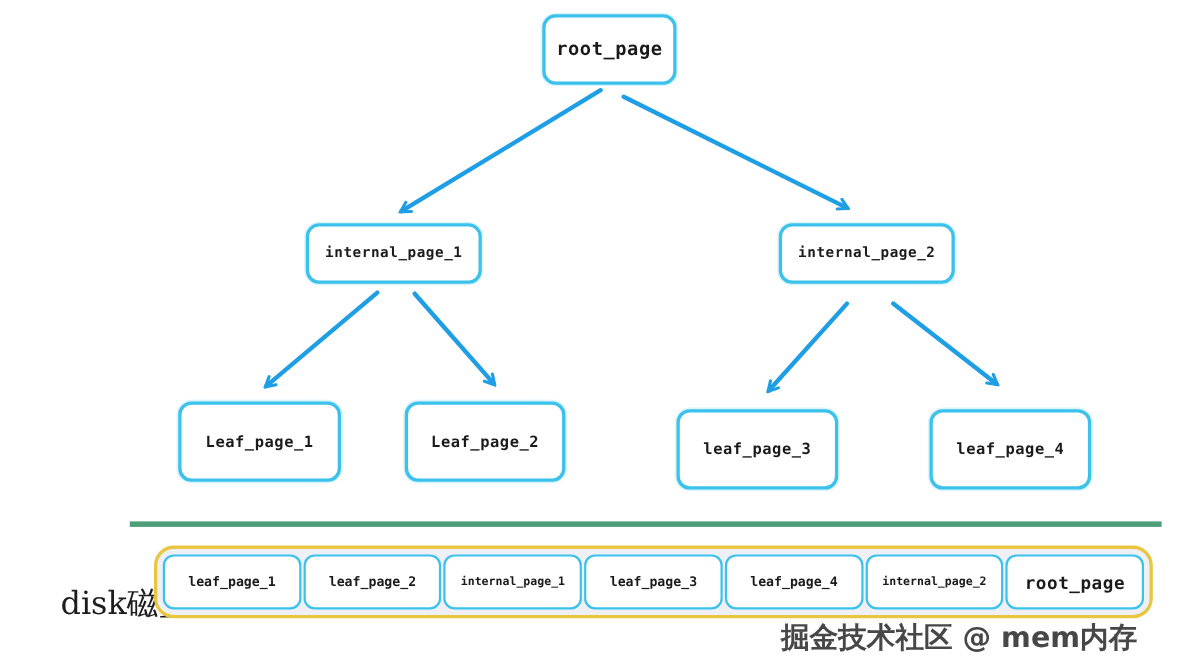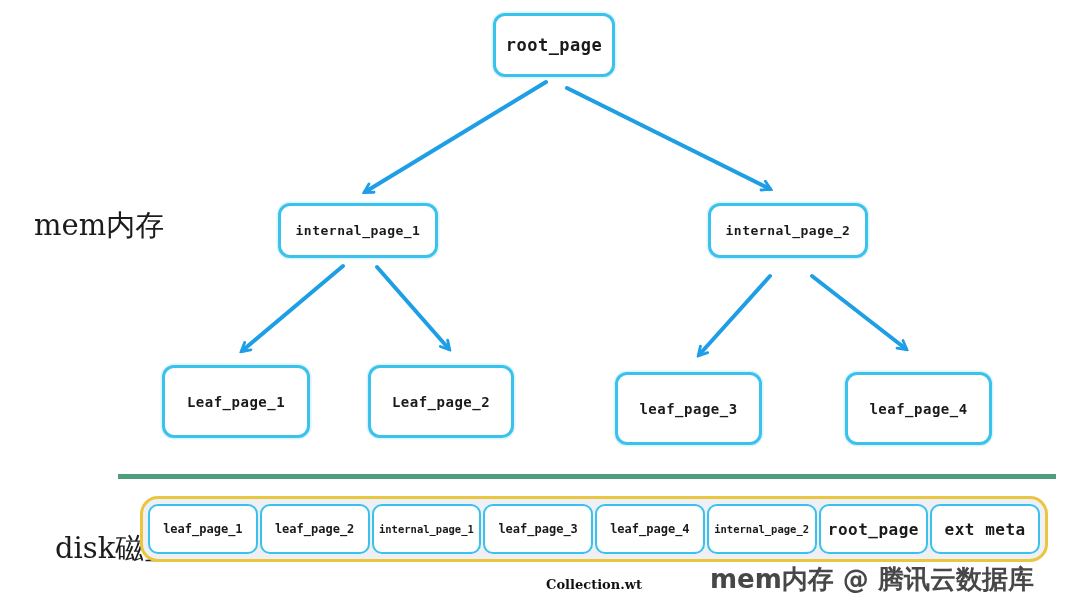--- a/index.html
+++ b/index.html
@@ -125,21 +125,20 @@
       </marker>
     </defs>
     <line x1="546" y1="82" x2="365" y2="192" marker-end="url(#ah)"></line>
     <line x1="567" y1="88" x2="770" y2="189" marker-end="url(#ah)"></line>
     <line x1="343" y1="266" x2="242" y2="351" marker-end="url(#ah)"></line>
     <line x1="377" y1="267" x2="449" y2="349" marker-end="url(#ah)"></line>
     <line x1="770" y1="276" x2="699" y2="355" marker-end="url(#ah)"></line>
     <line x1="812" y1="276" x2="906" y2="349" marker-end="url(#ah)"></line>
   </svg>
 
-  <div class="section-label" id="label-mem">mem内存</div>
 
   <div class="node" id="node-root">root_page</div>
   <div class="node" id="node-internal-1">internal_page_1</div>
   <div class="node" id="node-internal-2">internal_page_2</div>
   <div class="node" id="node-leaf-1">Leaf_page_1</div>
   <div class="node" id="node-leaf-2">Leaf_page_2</div>
   <div class="node" id="node-leaf-3">leaf_page_3</div>
   <div class="node" id="node-leaf-4">leaf_page_4</div>
 
   <div class="divider"></div>
@@ -147,20 +146,18 @@
   <div class="section-label" id="label-disk">disk磁盘</div>
 
   <div class="disk-container">
     <div class="block">leaf_page_1</div>
     <div class="block">leaf_page_2</div>
     <div class="block">internal_page_1</div>
     <div class="block">leaf_page_3</div>
     <div class="block">leaf_page_4</div>
     <div class="block">internal_page_2</div>
     <div class="block">root_page</div>
-    <div class="block">ext meta</div>
   </div>
 
-  <div class="file-label">Collection.wt</div>
 
-  <div class="watermark">mem内存 @ 腾讯云数据库</div>
+  <div class="watermark">掘金技术社区 @ mem内存</div>
 
 </div>
 
 </body></html>

